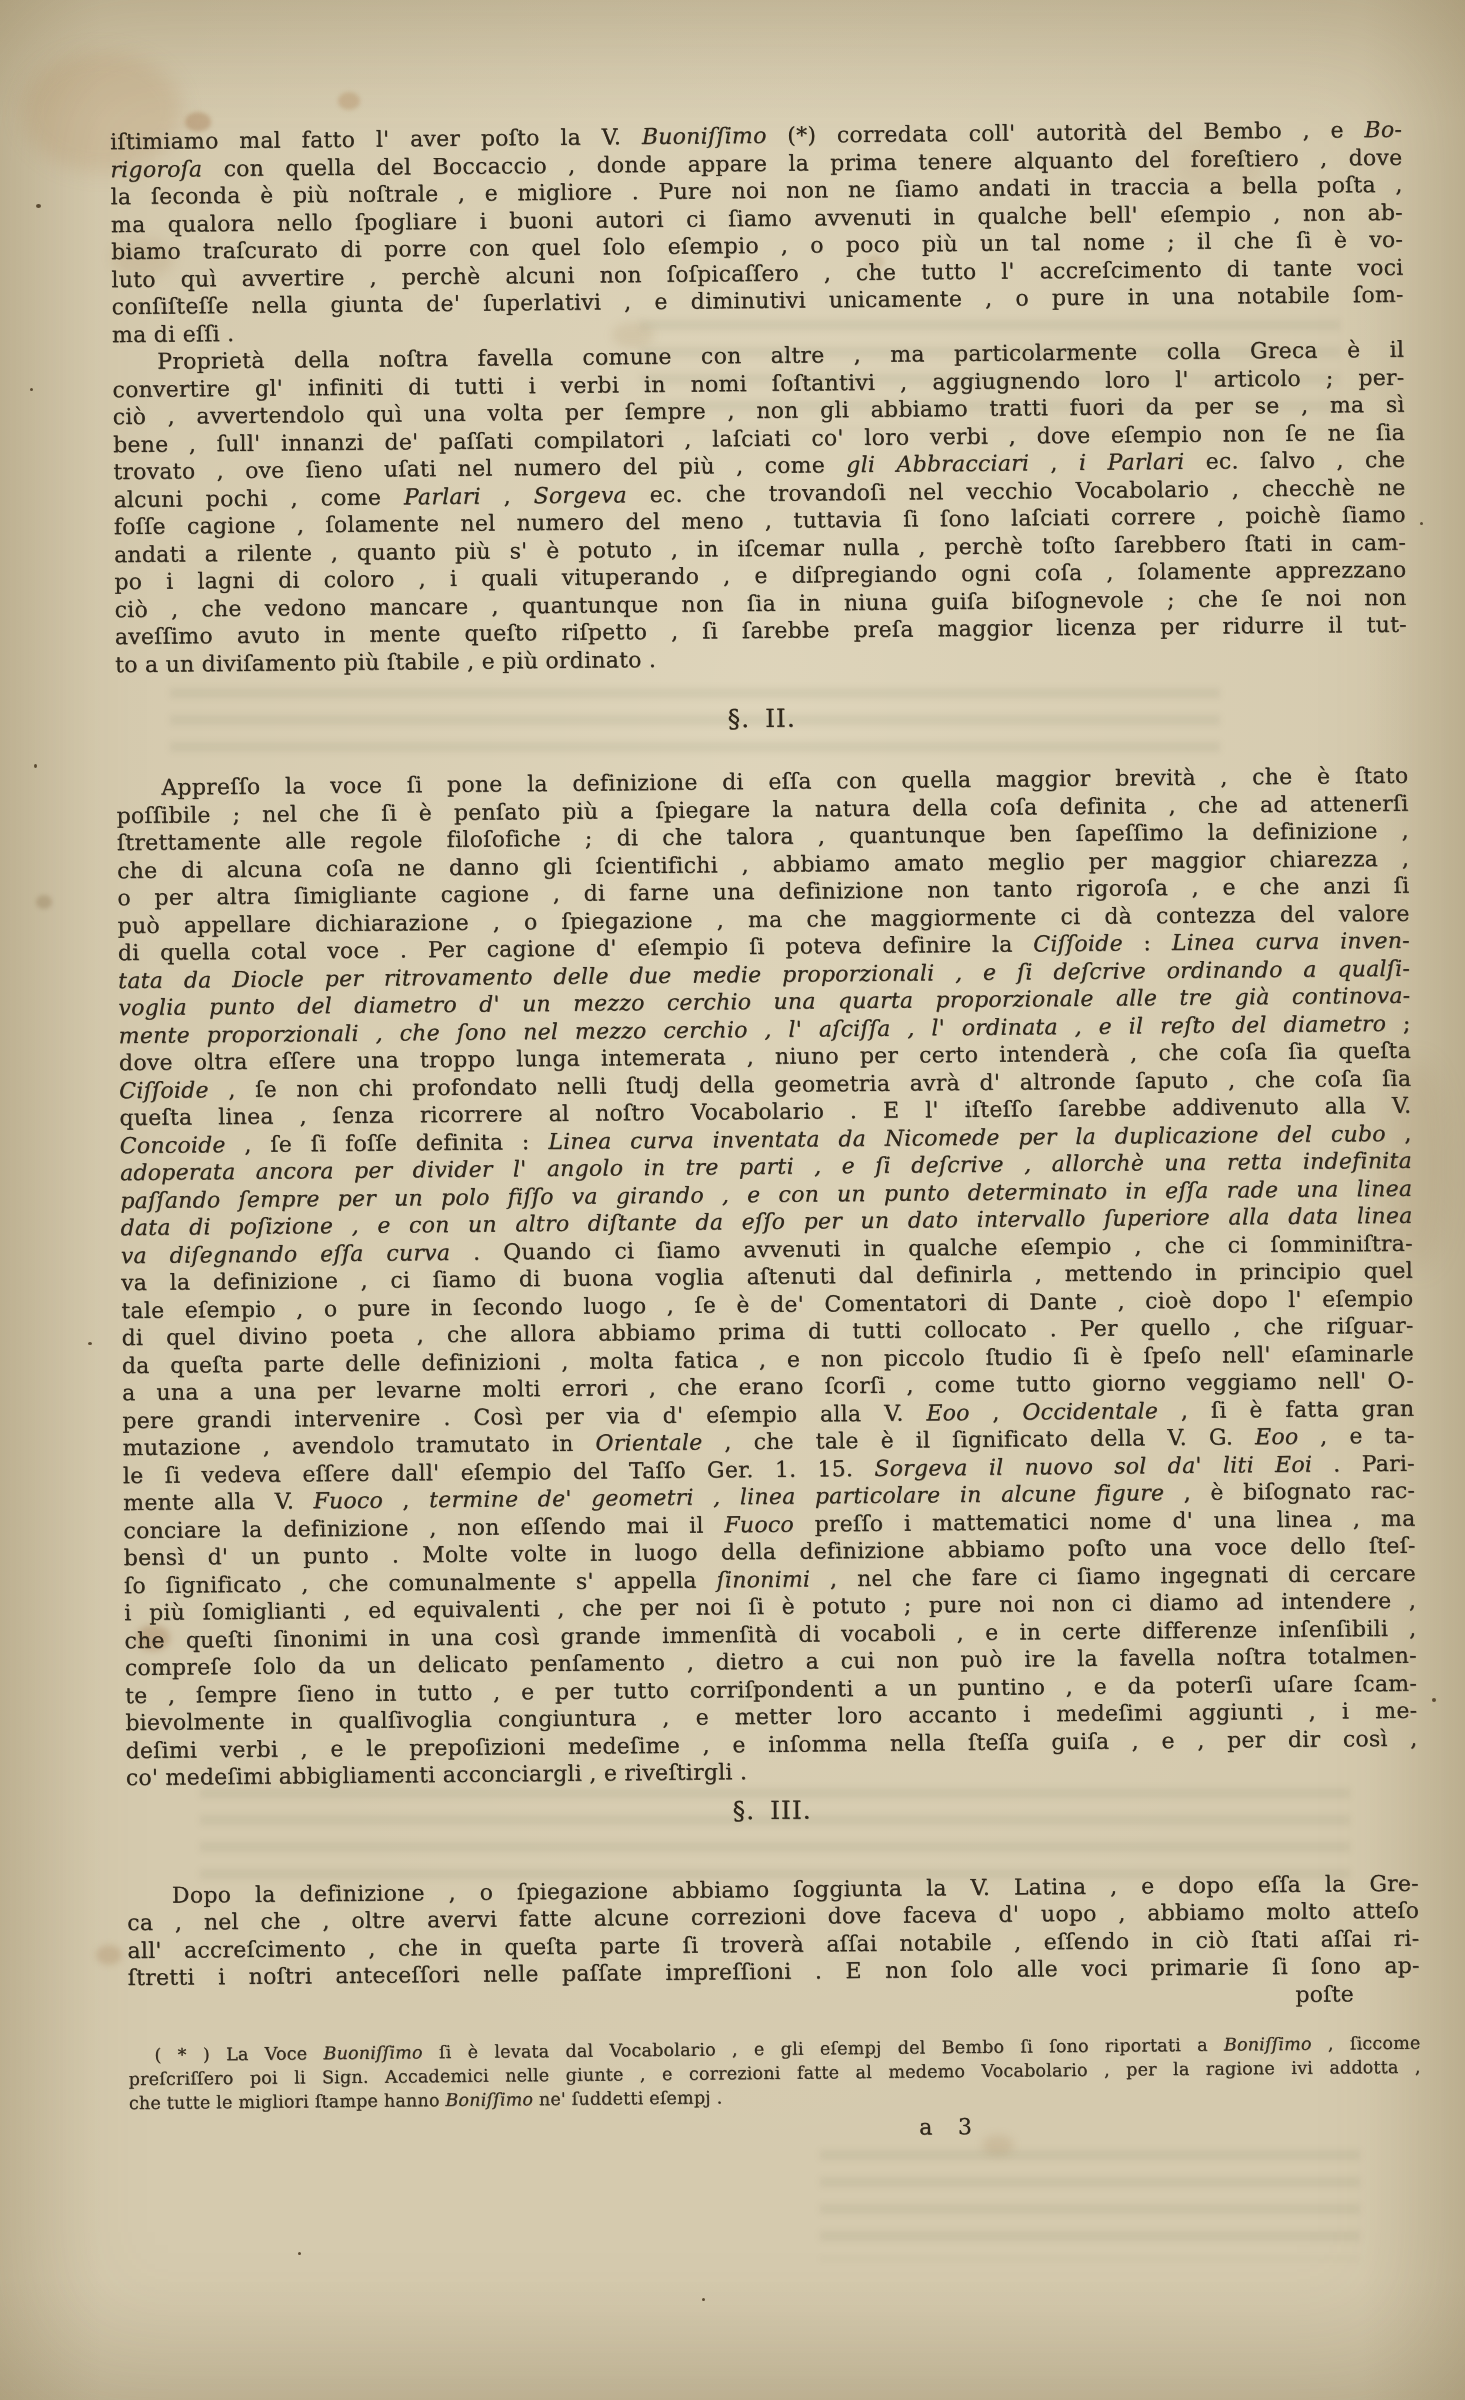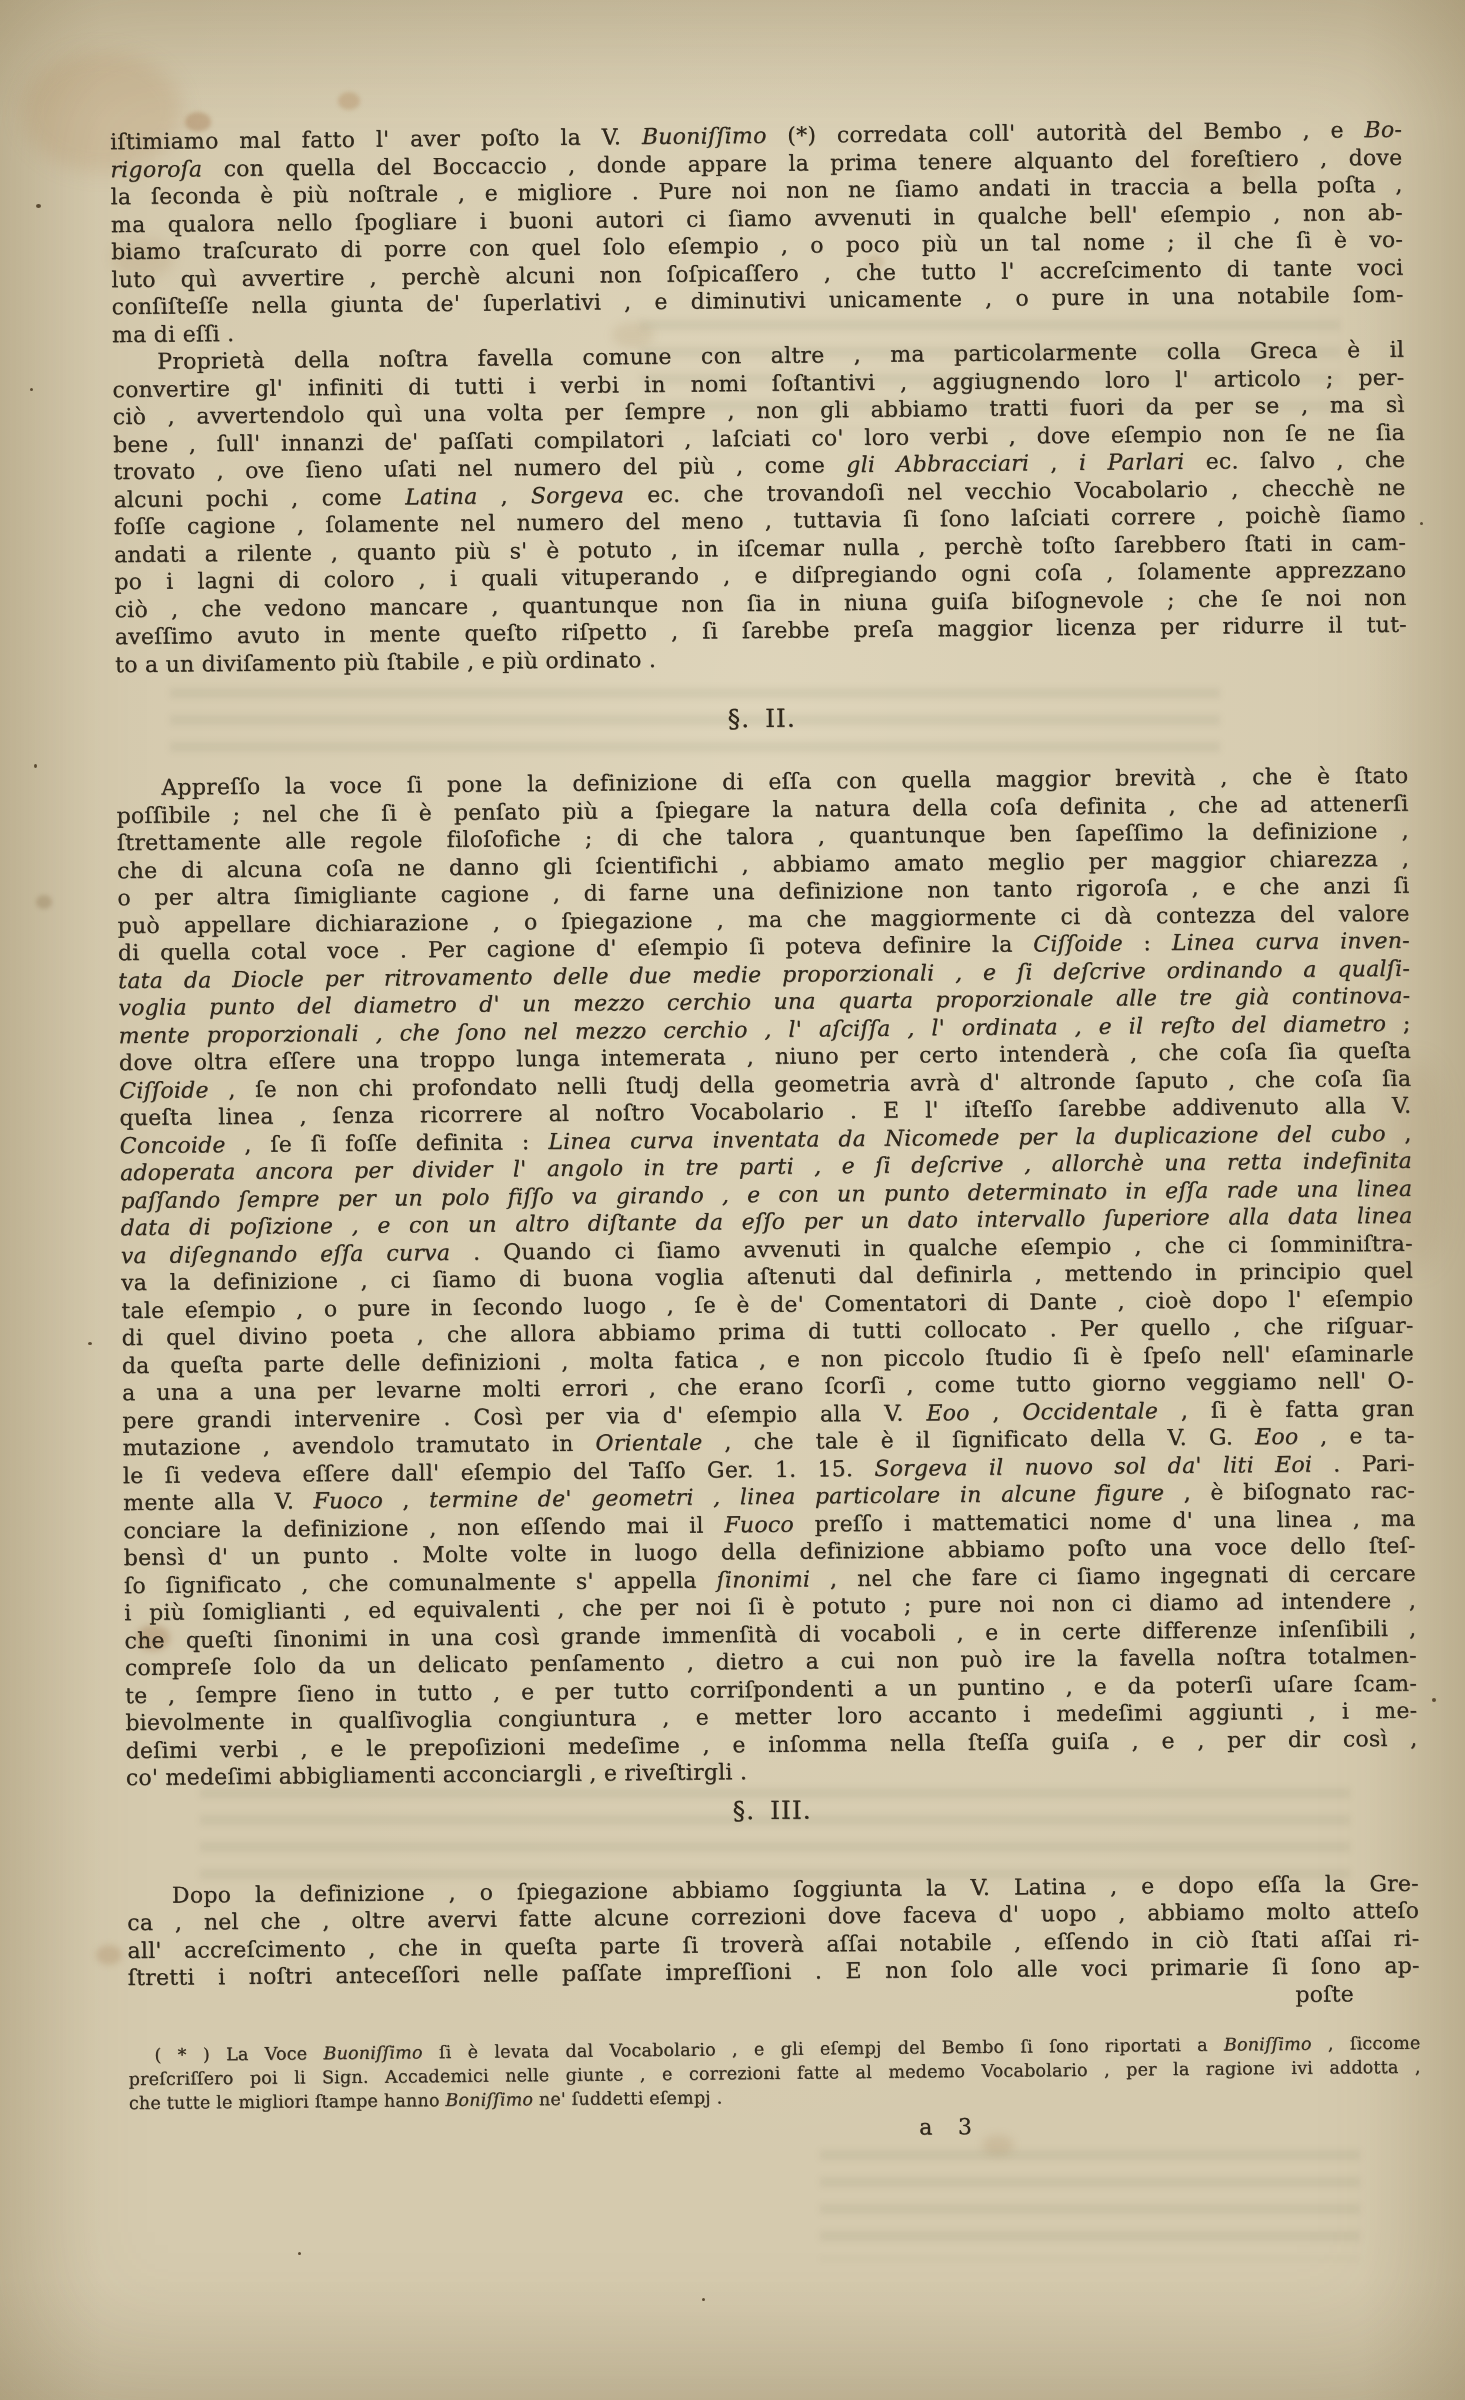--- a/index.html
+++ b/index.html
@@ -111,21 +111,21 @@
         <div class="line"><span>luto quì avvertire , perchè alcuni non ſoſpicaſſero , che tutto l' accreſcimento di tante voci</span></div>
         <div class="line"><span>conſiſteſſe nella giunta de' ſuperlativi , e diminutivi unicamente , o pure in una notabile ſom-</span></div>
         <div class="line flush"><span>ma di eſſi .</span></div>
       </div>
       <div class="paragraph">
         <div class="line indent"><span>Proprietà della noſtra favella comune con altre , ma particolarmente colla Greca è il</span></div>
         <div class="line"><span>convertire gl' infiniti di tutti i verbi in nomi ſoſtantivi , aggiugnendo loro l' articolo ; per-</span></div>
         <div class="line"><span>ciò , avvertendolo quì una volta per ſempre , non gli abbiamo tratti fuori da per se , ma sì</span></div>
         <div class="line"><span>bene , ſull' innanzi de' paſſati compilatori , laſciati co' loro verbi , dove eſempio non ſe ne ſia</span></div>
         <div class="line"><span>trovato , ove ſieno uſati nel numero del più , come </span><span class="it">gli Abbracciari</span><span> , </span><span class="it">i Parlari</span><span> ec. ſalvo , che</span></div>
-        <div class="line"><span>alcuni pochi , come </span><span class="it">Latina</span><span> , </span><span class="it">Sorgeva</span><span> ec. che trovandoſi nel vecchio Vocabolario , checchè ne</span></div>
+        <div class="line"><span>alcuni pochi , come </span><span class="it">Parlari</span><span> , </span><span class="it">Sorgeva</span><span> ec. che trovandoſi nel vecchio Vocabolario , checchè ne</span></div>
         <div class="line"><span>foſſe cagione , ſolamente nel numero del meno , tuttavia ſi ſono laſciati correre , poichè ſiamo</span></div>
         <div class="line"><span>andati a rilente , quanto più s' è potuto , in iſcemar nulla , perchè toſto ſarebbero ſtati in cam-</span></div>
         <div class="line"><span>po i lagni di coloro , i quali vituperando , e diſpregiando ogni coſa , ſolamente apprezzano</span></div>
         <div class="line"><span>ciò , che vedono mancare , quantunque non ſia in niuna guiſa biſognevole ; che ſe noi non</span></div>
         <div class="line"><span>aveſſimo avuto in mente queſto riſpetto , ſi ſarebbe preſa maggior licenza per ridurre il tut-</span></div>
         <div class="line flush"><span>to a un diviſamento più ſtabile , e più ordinato .</span></div>
       </div>
       <div class="heading heading-2">§. II.</div>
       <div class="paragraph">
         <div class="line indent"><span>Appreſſo la voce ſi pone la definizione di eſſa con quella maggior brevità , che è ſtato</span></div>

